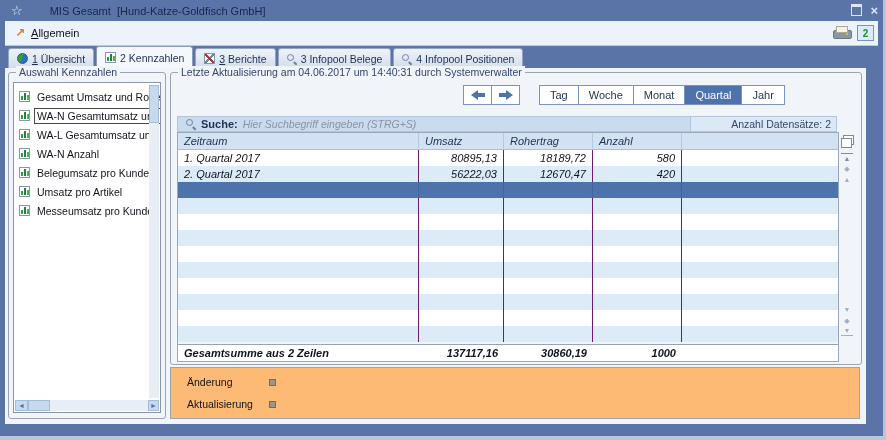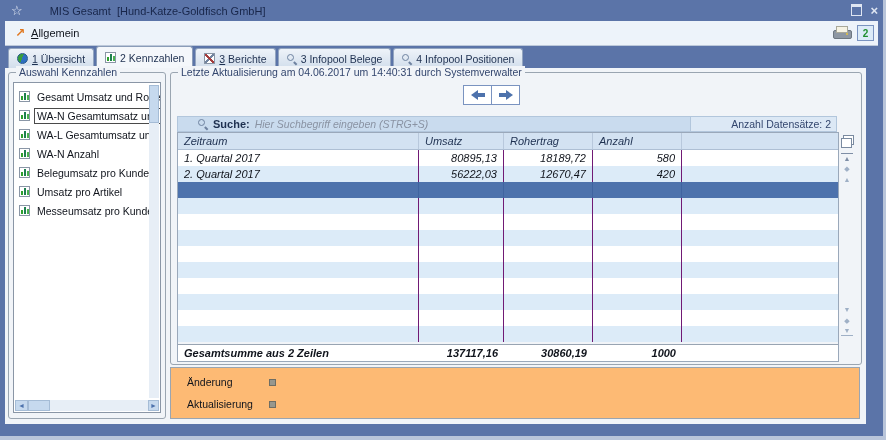--- a/index.html
+++ b/index.html
@@ -83,21 +83,21 @@
   .barrow .tri{width:0;height:0;border-top:5px solid transparent;border-bottom:5px solid transparent;}
   .barrow.left .tri{border-right:7px solid var(--accent,#4d72ac);}
   .barrow.right .tri{border-left:7px solid var(--accent,#4d72ac);}
   .barrow .stem{width:7px;height:4px;background:var(--accent,#4d72ac);}
   .periods{position:absolute;left:368px;top:12px;display:flex;border:1px solid #7a93c0;background:#fff;height:18px;}
   .pbtn{display:flex;align-items:center;padding:0 10px;border-right:1px solid #7a93c0;color:#1e3050;font-size:11px;}
   .pbtn:last-child{border-right:none;}
   .pbtn.selected{background:var(--accent,#4d72ac);color:#fff;}
 
   .searchrow{position:absolute;left:6px;top:43px;width:660px;height:16px;display:flex;border:1px solid #b2c6dc;box-sizing:border-box;}
-  .search-main{flex:1;background:var(--search-bg,#c9dbee);display:flex;align-items:center;gap:5px;padding-left:20px;overflow:hidden;}
+  .search-main{flex:1;background:var(--search-bg,#c9dbee);display:flex;align-items:center;gap:5px;padding-left:8px;overflow:hidden;}
   .search-label{font-weight:bold;color:#1e3050;}
   .search-input{flex:1;border:none;background:transparent;outline:none;font-family:inherit;font-size:10.5px;height:14px;padding:0;}
   .search-input::placeholder{color:#8a93a3;font-style:italic;opacity:1;}
   .records{width:146px;background:#dce8f5;border-left:1px solid #b2c6dc;display:flex;align-items:center;
            justify-content:flex-end;padding-right:5px;box-sizing:border-box;color:#33466e;font-size:10.5px;}
 
   .datatable{position:absolute;left:6px;top:59px;width:660px;border:1px solid #9aa8ba;box-sizing:content-box;}
   .trow,.thead,.sumrow{display:grid;grid-template-columns:241px 85px 89px 89px 1fr;height:16px;line-height:16px;font-style:italic;}
   .thead{background:var(--header-bg,#d3e2f2);border-bottom:1px solid #aebfd4;color:#1e3050;}
   .thead span{border-right:1px solid #b8c8dc;padding-left:6px;box-sizing:border-box;overflow:hidden;}
@@ -236,20 +236,27 @@
             </span>
         </span>
         <span class="navbtn">
           <span class="barrow right">
               <span class="stem"></span>
               <span class="tri"></span>
             </span>
         </span>
       </div>
 
+      <div class="periods">
+        <span class="pbtn">Tag</span>
+        <span class="pbtn">Woche</span>
+        <span class="pbtn">Monat</span>
+        <span class="pbtn selected">Quartal</span>
+        <span class="pbtn">Jahr</span>
+      </div>
 
       <div class="searchrow">
         <div class="search-main">
           <span class="mag"></span>
           <span class="search-label">Suche:</span>
           <input class="search-input" type="text" placeholder="Hier Suchbegriff eingeben (STRG+S)" style="">
         </div>
         <div class="records">Anzahl Datensätze: 2</div>
       </div>
 

